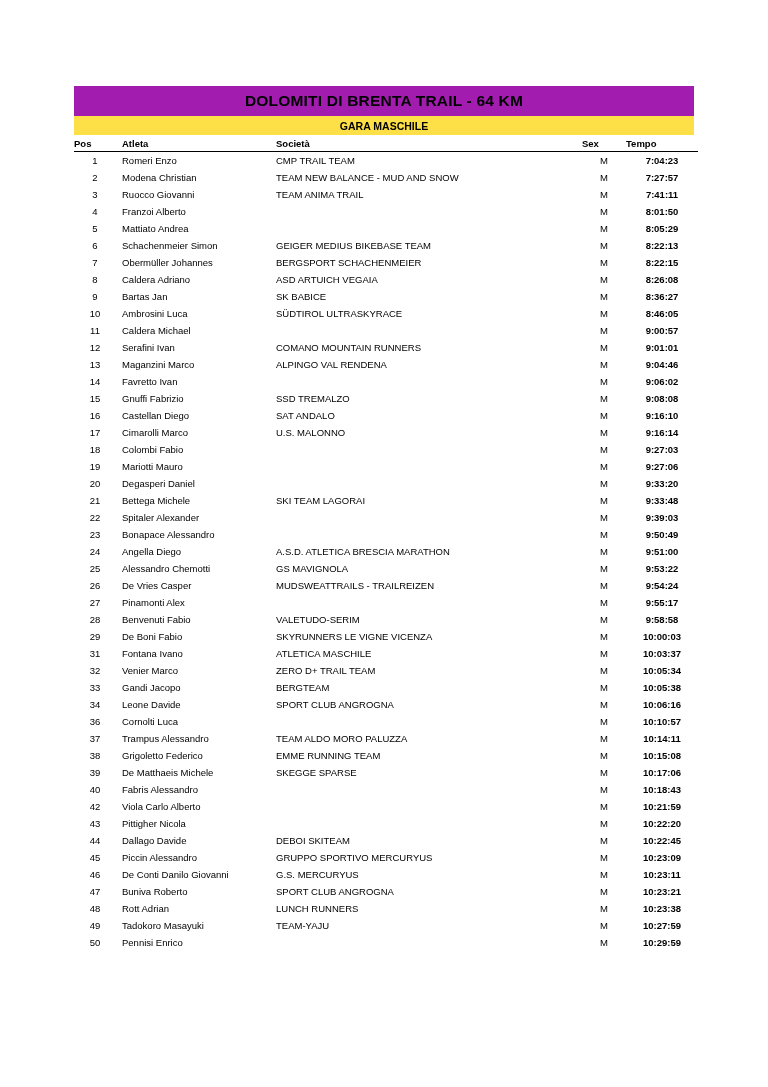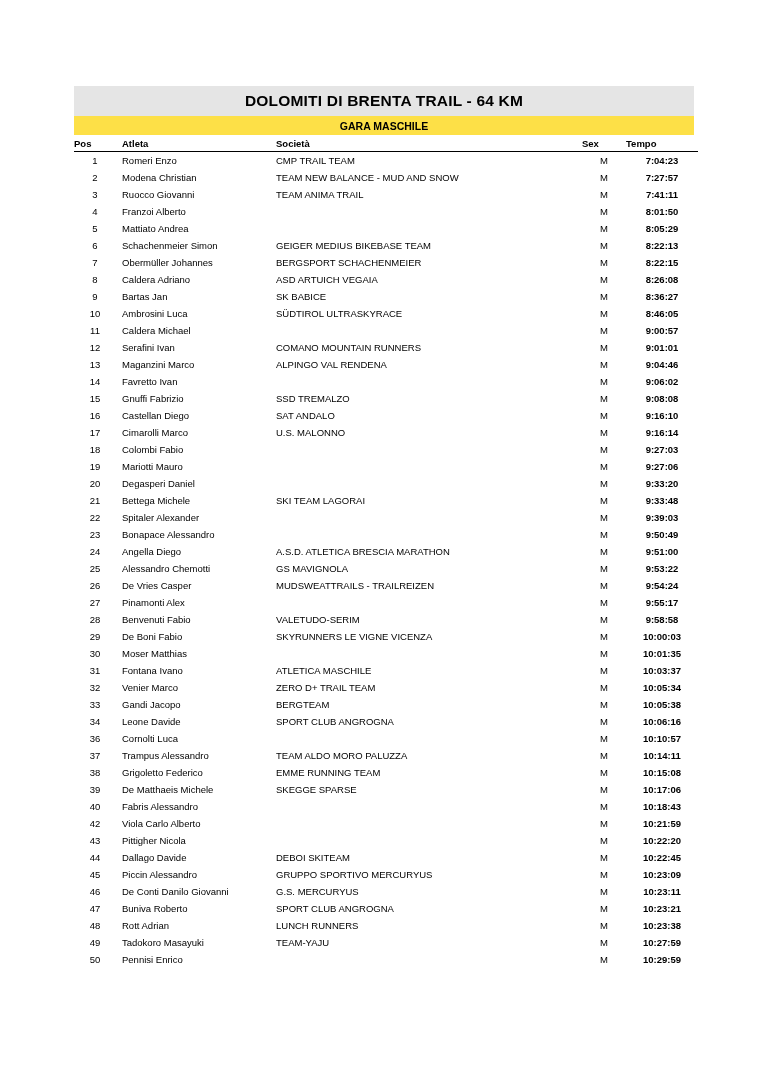--- a/index.html
+++ b/index.html
@@ -20,21 +20,21 @@
     height: 1087px;
     box-sizing: border-box;
   }
   .sheet {
     position: absolute;
     left: 74px;
     top: 86px;
     width: 620px;
   }
   .title-bar {
-    background: #e5e5e5;
+    background: #a21caf;
     height: 30px;
     display: flex;
     align-items: center;
     justify-content: center;
   }
   .title-bar .title-text {
     font-size: 15.5px;
     font-weight: bold;
     color: #000000;
     letter-spacing: 0.2px;
@@ -306,27 +306,20 @@
             <td class="col-tempo">9:58:58</td>
           </tr>
           <tr>
             <td class="col-pos">29</td>
             <td class="col-atl">De Boni Fabio</td>
             <td class="col-soc">SKYRUNNERS LE VIGNE VICENZA</td>
             <td class="col-sex">M</td>
             <td class="col-tempo">10:00:03</td>
           </tr>
           <tr>
-            <td class="col-pos">30</td>
-            <td class="col-atl">Moser Matthias</td>
-            <td class="col-soc"></td>
-            <td class="col-sex">M</td>
-            <td class="col-tempo">10:01:35</td>
-          </tr>
-          <tr>
             <td class="col-pos">31</td>
             <td class="col-atl">Fontana Ivano</td>
             <td class="col-soc">ATLETICA MASCHILE</td>
             <td class="col-sex">M</td>
             <td class="col-tempo">10:03:37</td>
           </tr>
           <tr>
             <td class="col-pos">32</td>
             <td class="col-atl">Venier Marco</td>
             <td class="col-soc">ZERO D+ TRAIL TEAM</td>

